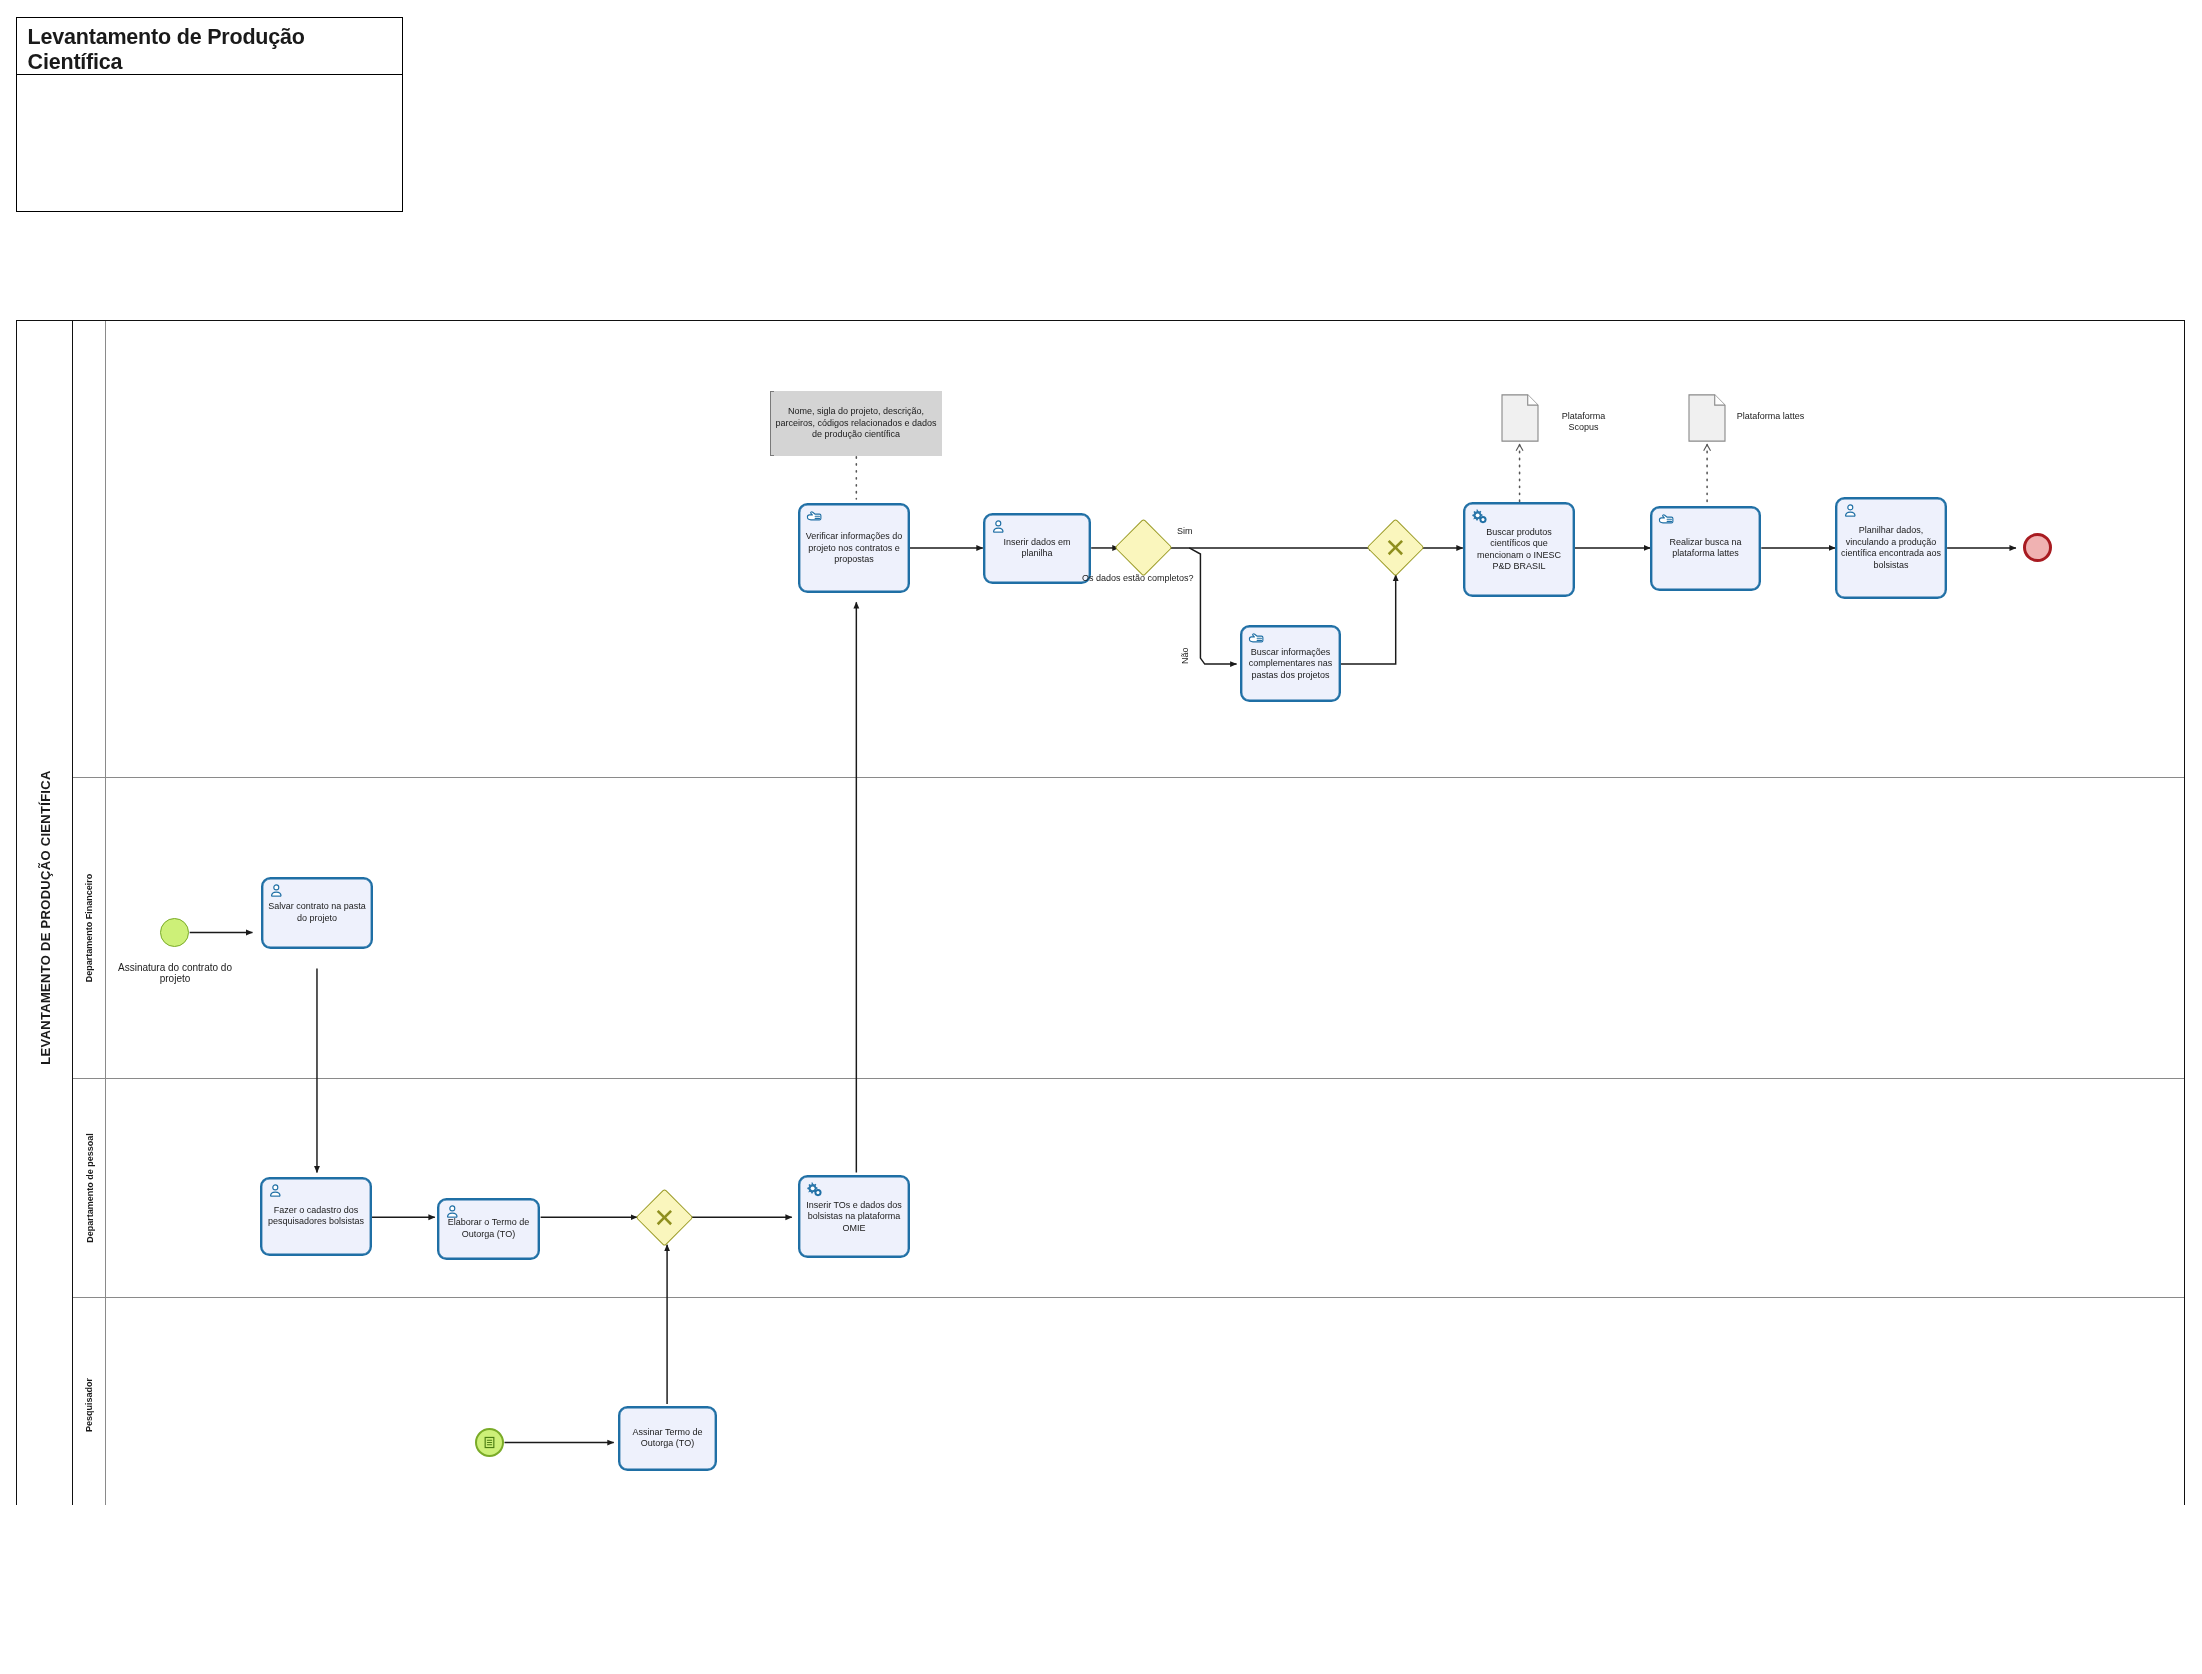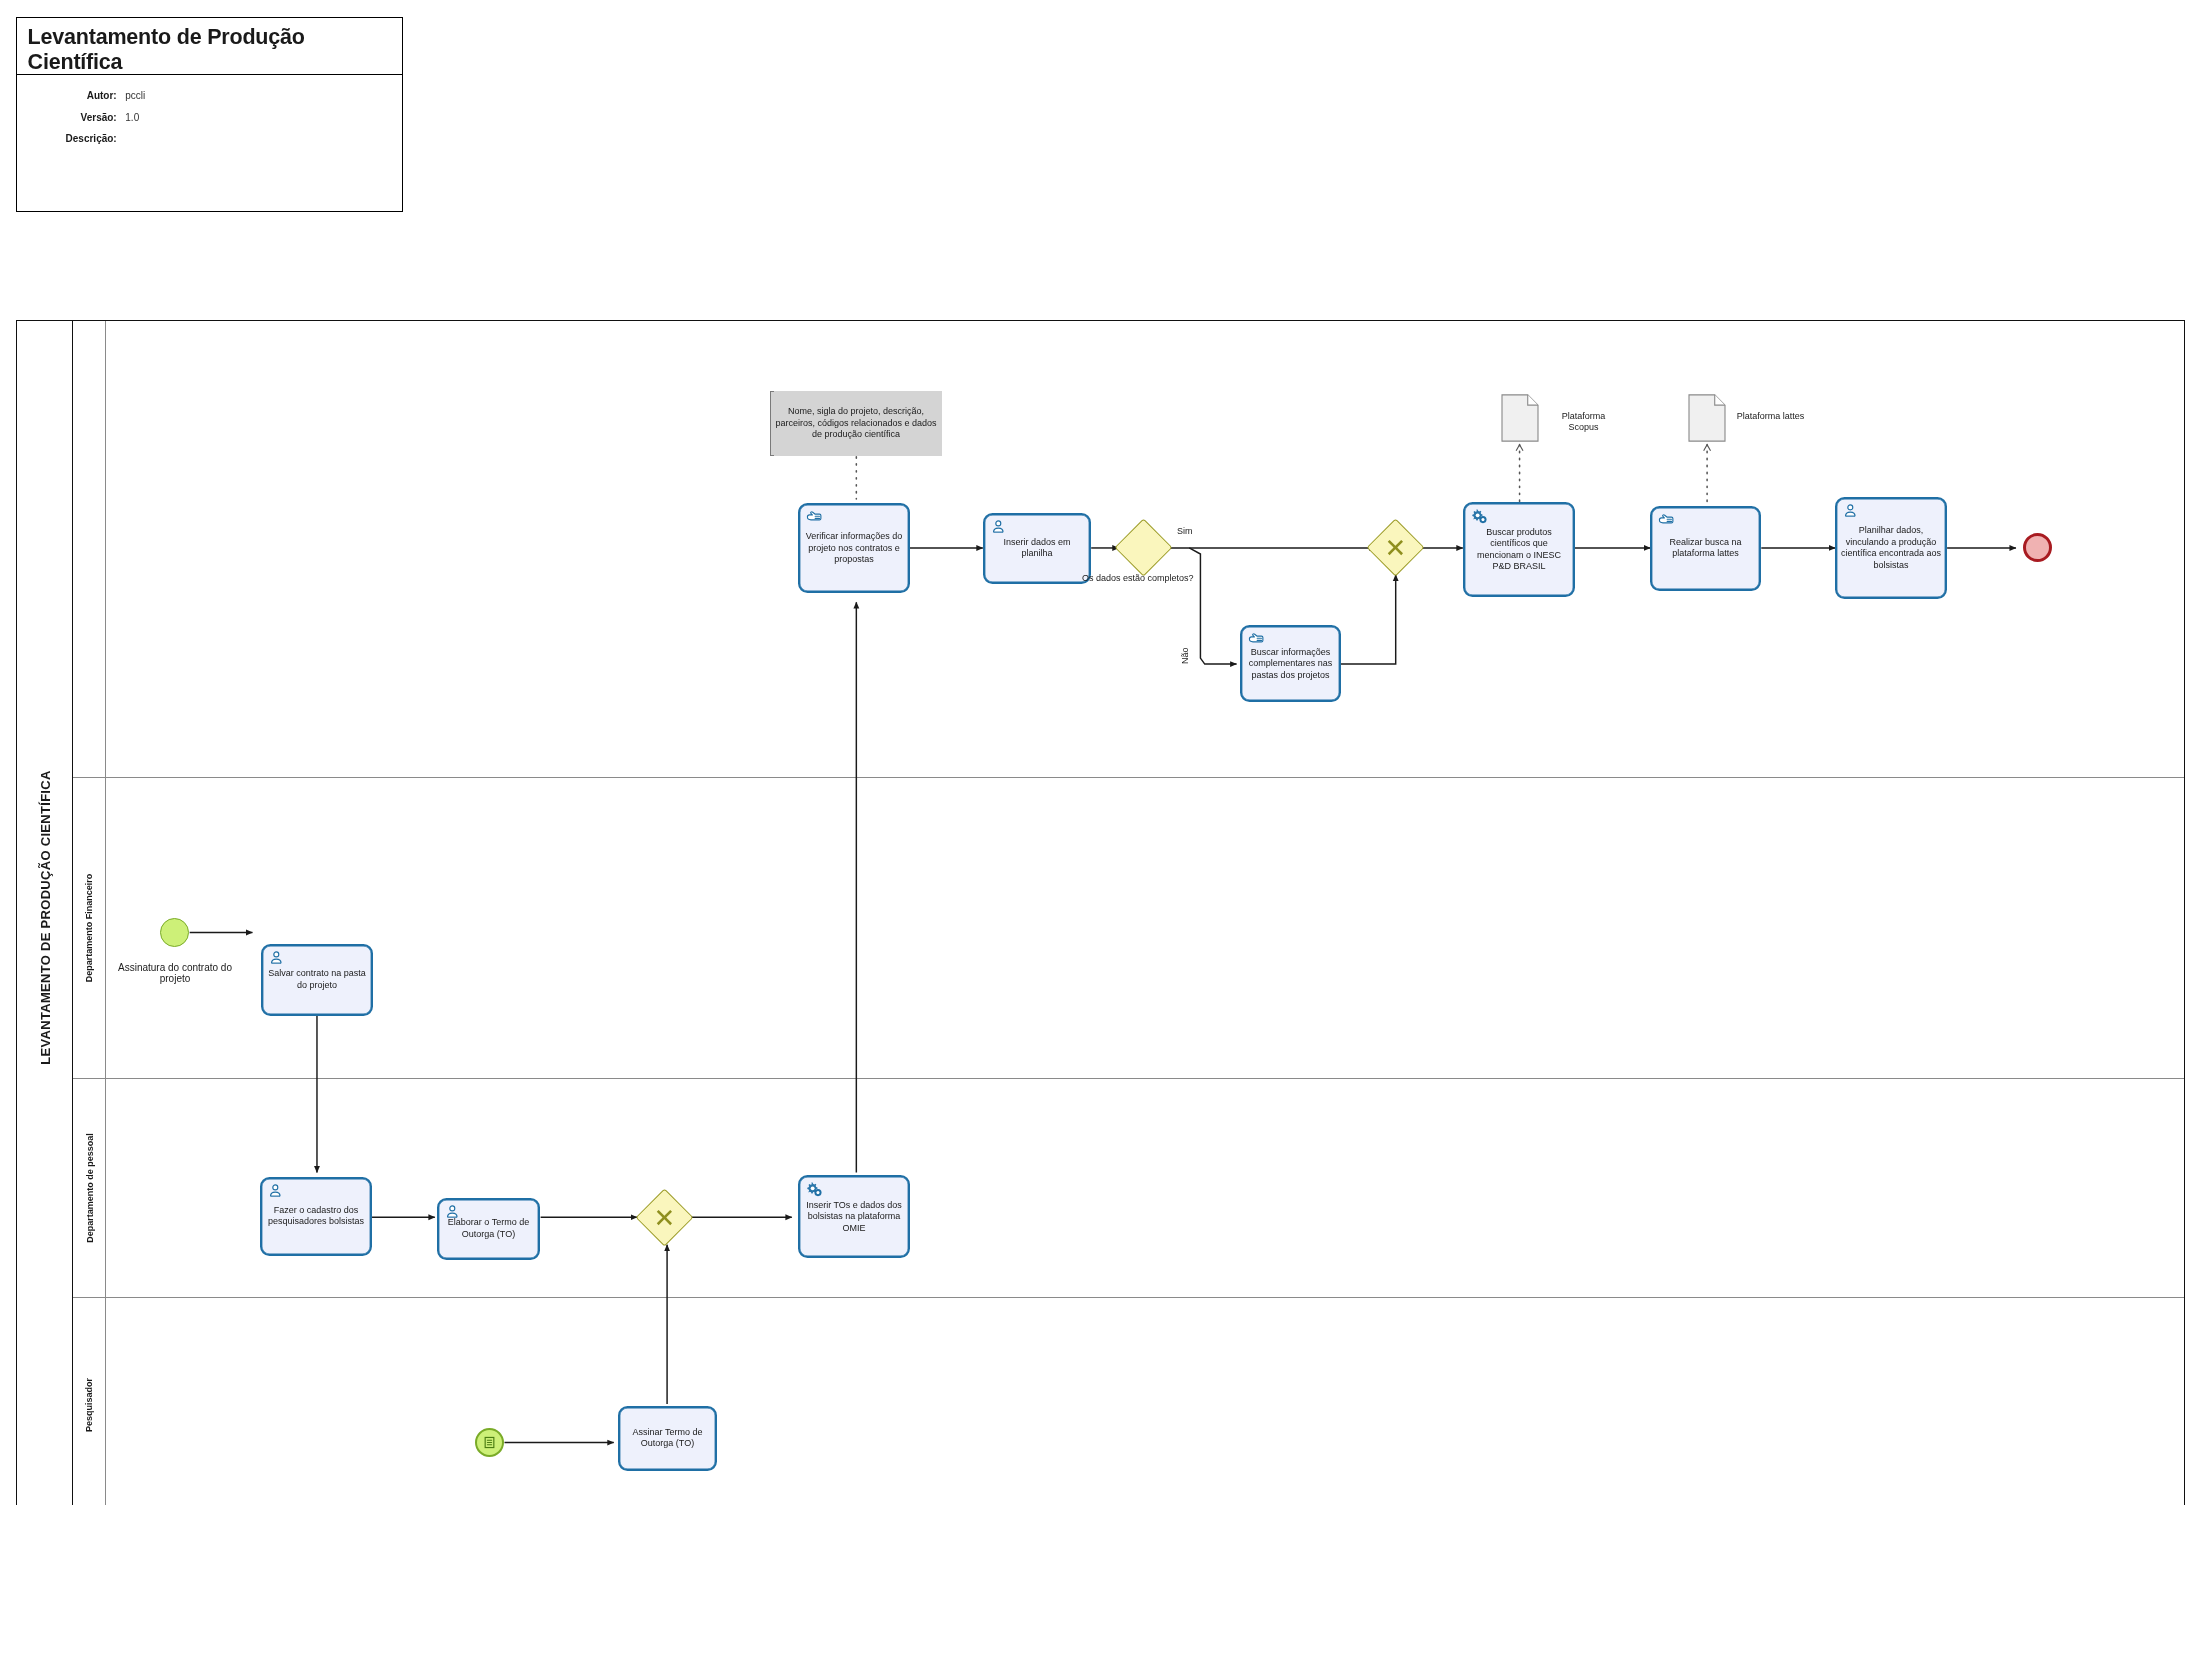--- a/index.html
+++ b/index.html
@@ -73,34 +73,20 @@
   .logo .biz{font-size:9.5px;color:#f6c79a;letter-spacing:0.4px;}
   .logo .mod{font-size:24px;color:#f6c79a;line-height:22.4px;}
 </style>
 </head>
 <body>
 
 <div id="canvas">
 
   <div class="infobox">
     <div class="title">Levantamento de Produção Científica</div>
-    <div class="meta">
-      <div class="metarow">
-        <div class="k">Autor:</div>
-        <div class="v">pccli</div>
-      </div>
-      <div class="metarow">
-        <div class="k">Versão:</div>
-        <div class="v">1.0</div>
-      </div>
-      <div class="metarow">
-        <div class="k">Descrição:</div>
-        <div class="v"></div>
-      </div>
-    </div>
   </div>
 
   <div class="pool">
     <div class="pool-head">
       <span>LEVANTAMENTO DE PRODUÇÃO CIENTÍFICA</span>
     </div>
     <div class="lane" style="top:0;height:457px;width:2111px;">
       <div class="lane-head">
         <span></span>
       </div>
@@ -285,21 +271,21 @@
     <span class="tlabel">Planilhar dados, vinculando a produção científica encontrada aos bolsistas</span>
   </div>
 
   <div class="ev ev-end" style="left:2023px;top:533px;"></div>
 
   <div class="ev ev-start" style="left:160px;top:918px;"></div>
   <div class="evlabel" style="left:114px;top:962px;width:122px;">
     <span>Assinatura do contrato do projeto</span>
   </div>
 
-  <div class="task" style="left:261px;top:944px;width:112px;height:72px;">
+  <div class="task" style="left:261px;top:877px;width:112px;height:72px;">
     <span class="ticon">
       <svg viewBox="0 0 20 20" width="14.6" height="14.6">
         <circle cx="10" cy="6" r="3.4" fill="#fff" stroke="#1f6fa5" stroke-width="1.6"></circle>
         <path d="M3.5 18 q0-5.5 6.5-5.5 q6.5 0 6.5 5.5" fill="#fff" stroke="#1f6fa5" stroke-width="1.6"></path>
         <path d="M3.5 18 h13" stroke="#1f6fa5" stroke-width="1.6"></path>
       </svg>
     </span>
     <span class="tlabel">Salvar contrato na pasta do projeto</span>
   </div>
 

